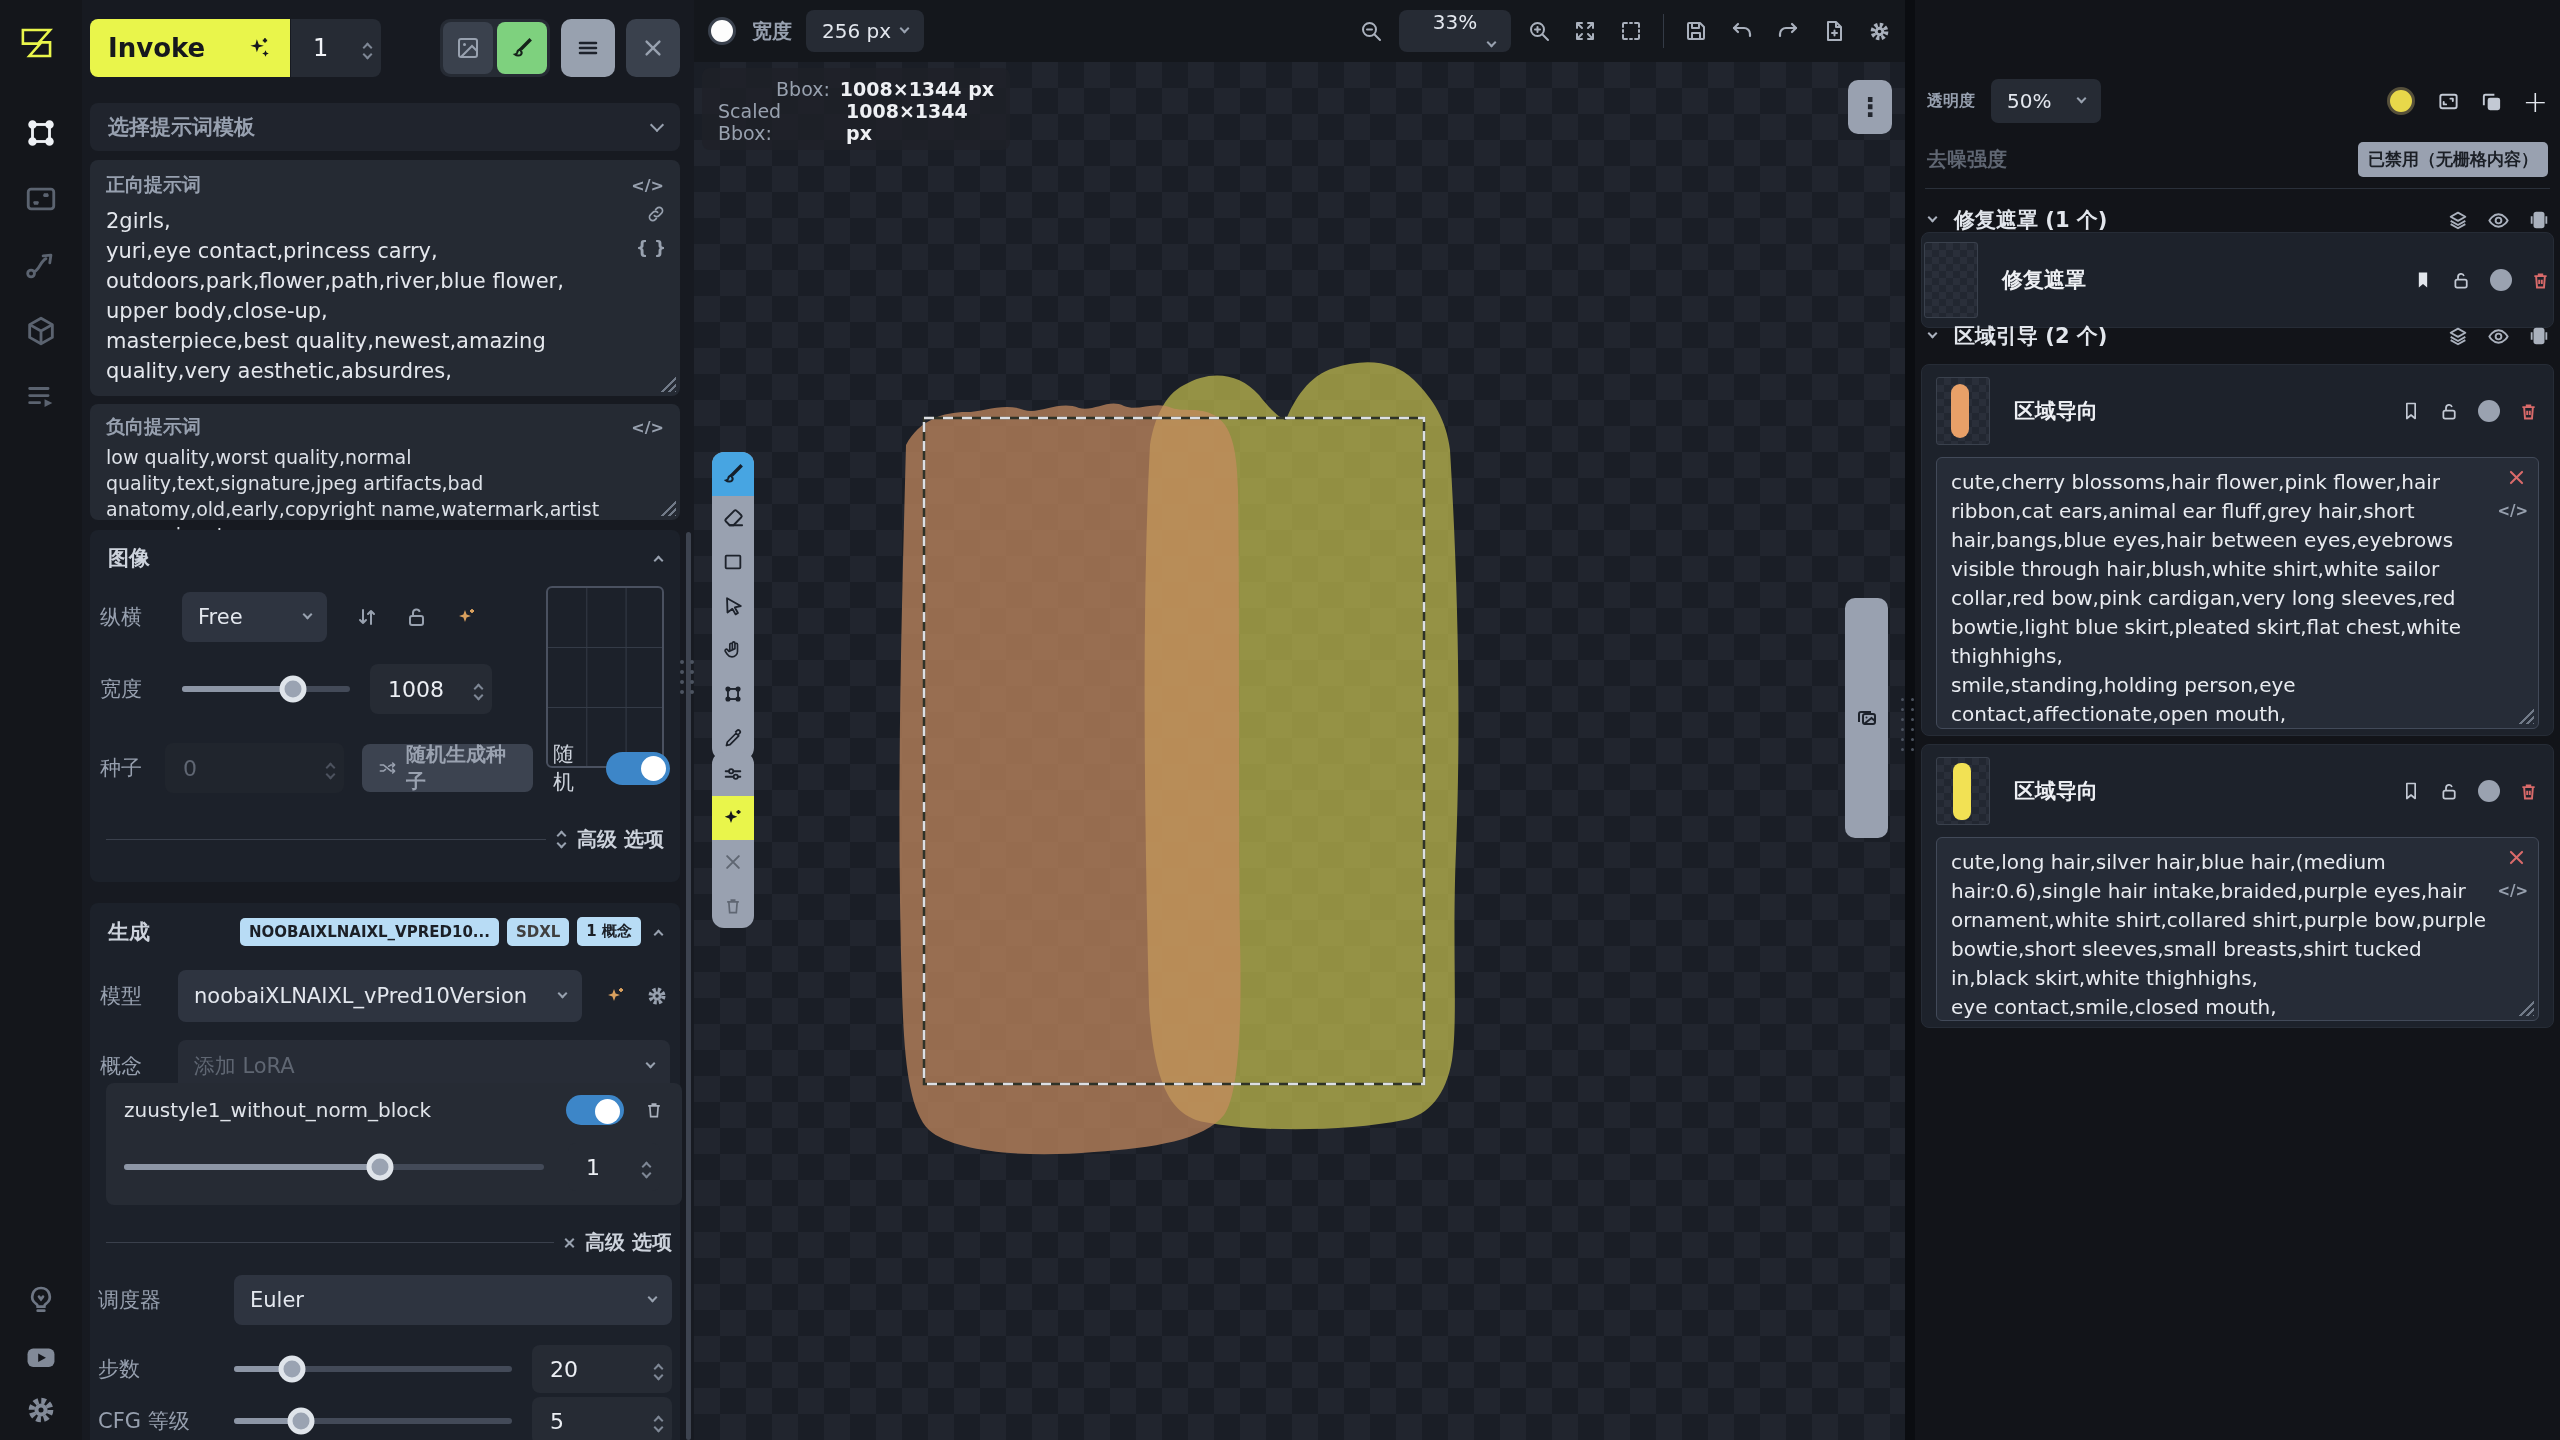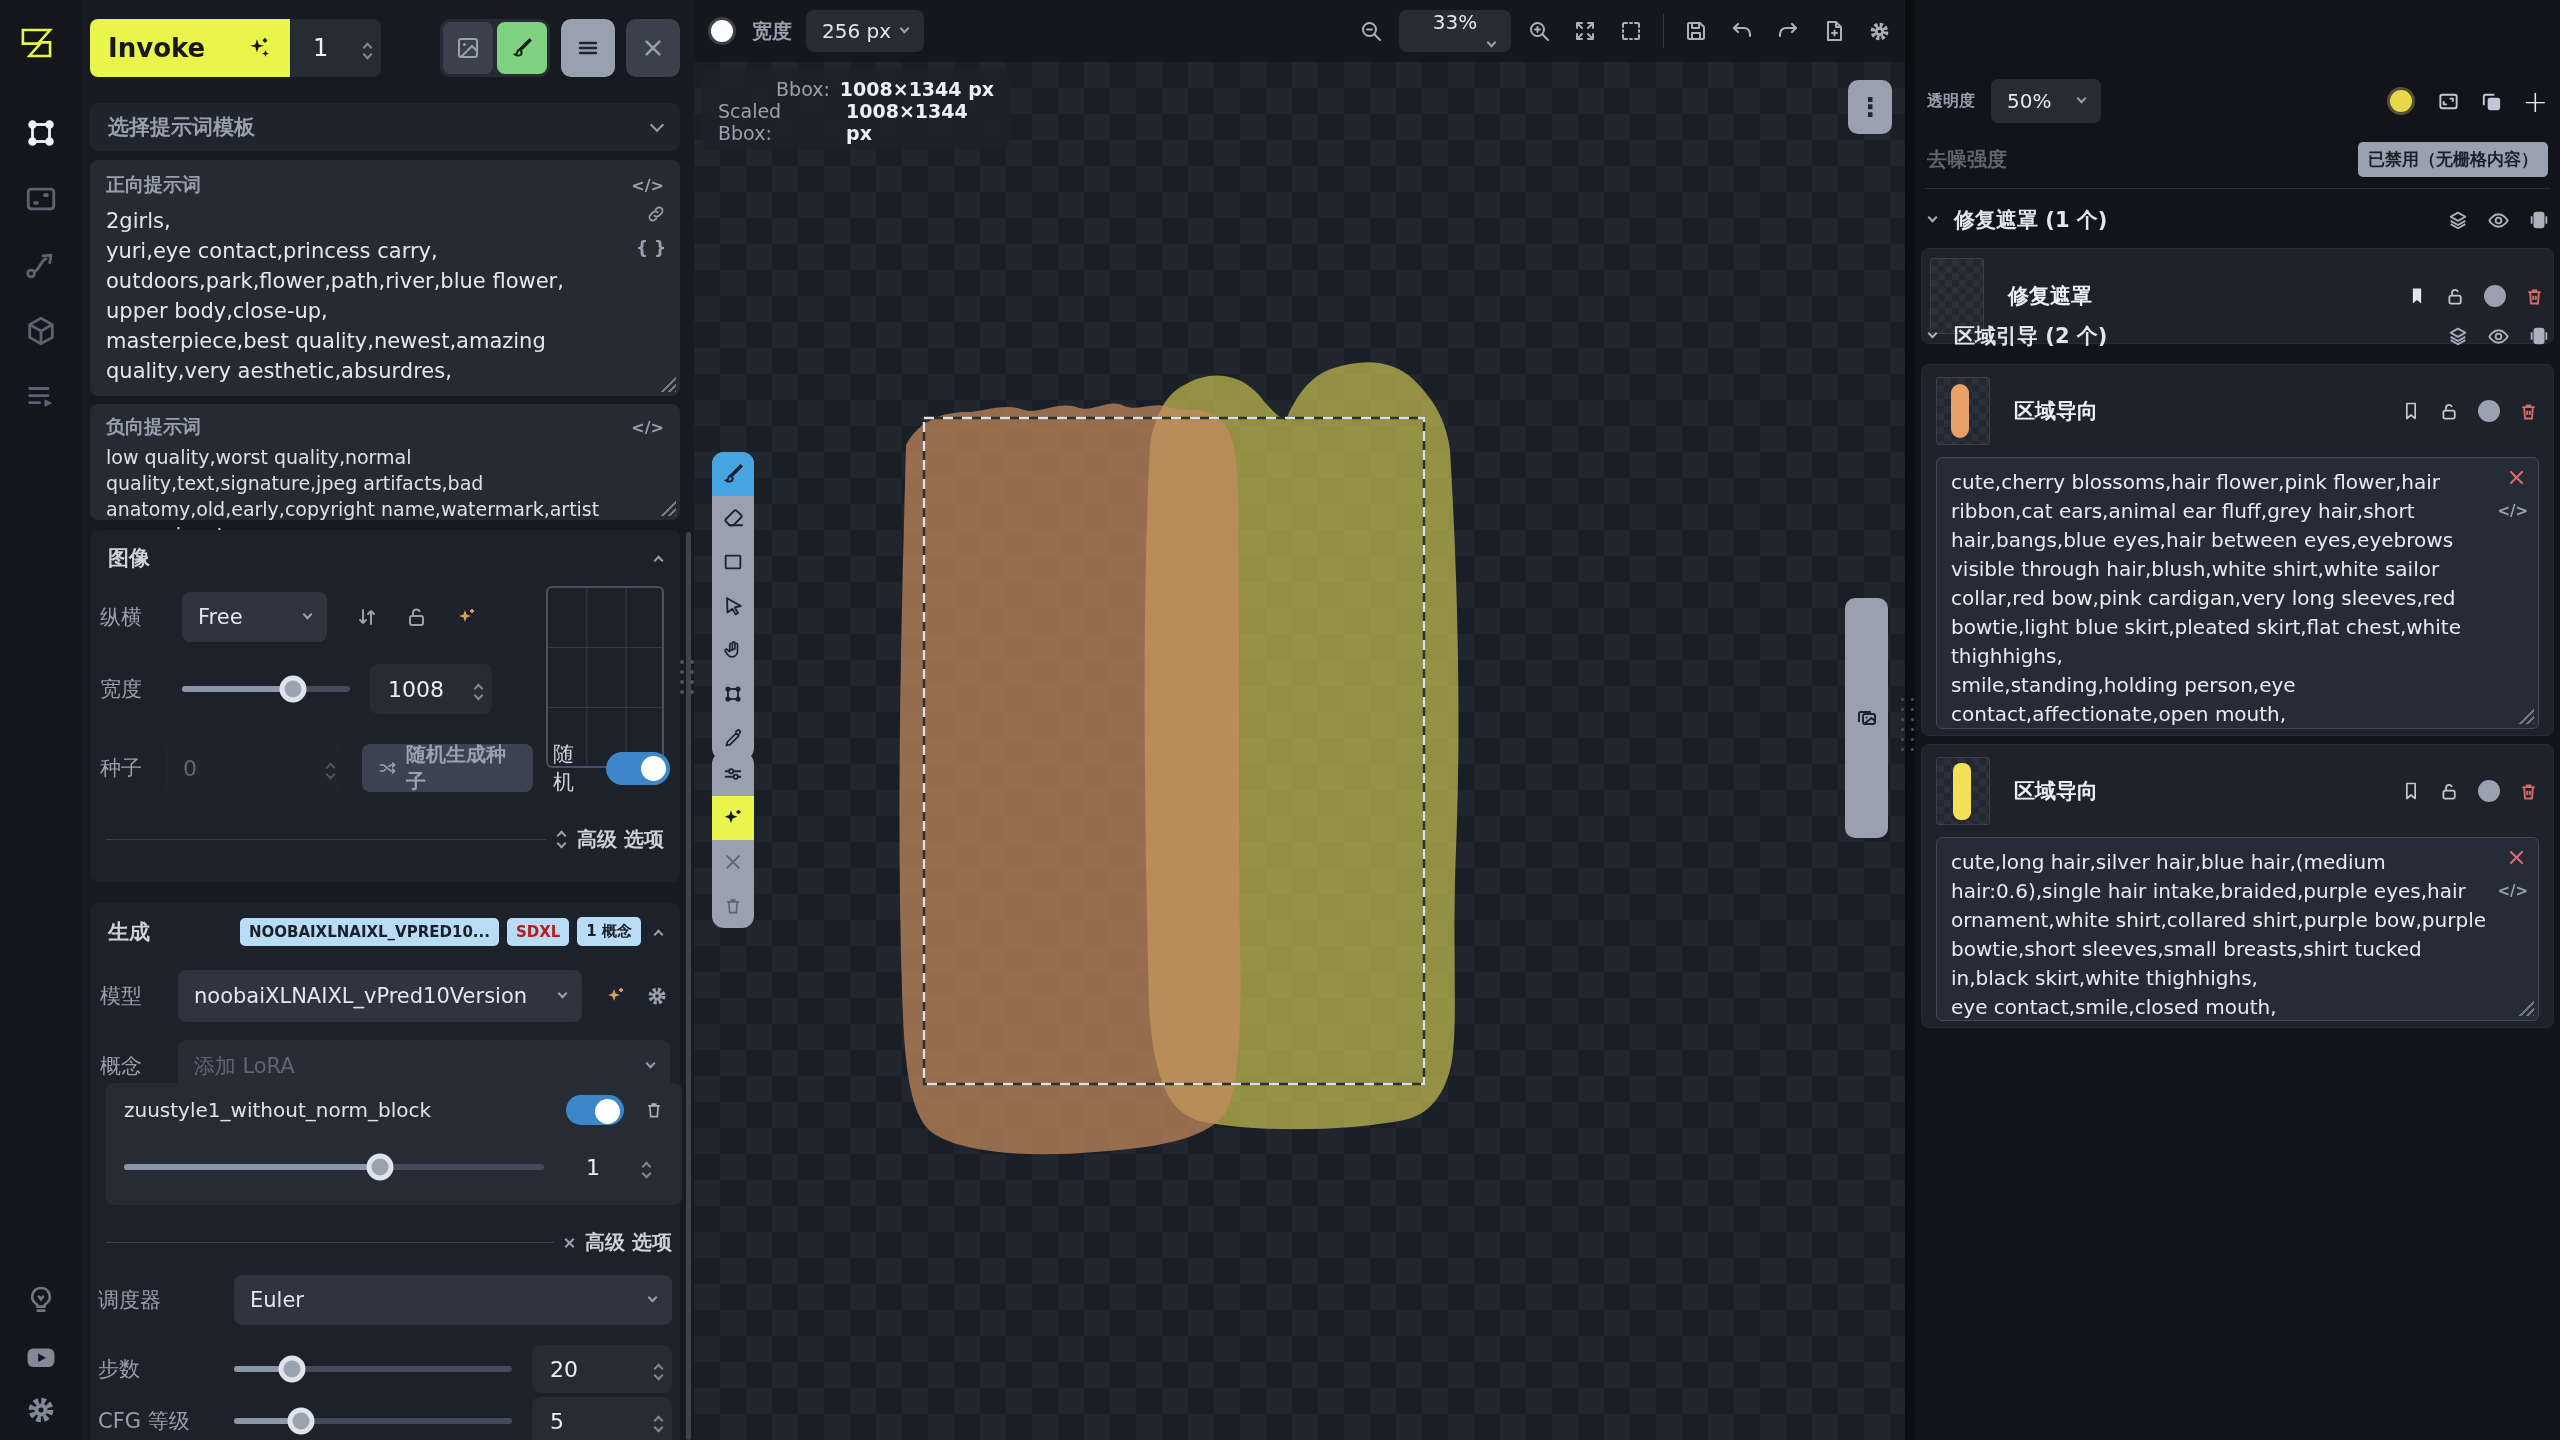--- a/index.html
+++ b/index.html
@@ -269,21 +269,21 @@
           </span>
         <span style="color:#cdd3dc;font-weight:bold;font-size:20px;">高级 选项</span>
       </div>
     </div>
 
     <div class="abs" style="left:8px;top:903px;width:590px;height:537px;background:#1c212a;border-radius:8px 8px 0 0;padding:12px 10px;">
       <div class="row" style="padding:2px 8px;gap:8px;">
         <span style="color:#cdd3dc;font-weight:bold;font-size:21px;">生成</span>
         <span style="flex:1;"></span>
         <span style="background:#b8dcf5;color:#1b1f26;font-size:15px;font-weight:bold;padding:5px 9px;border-radius:5px;">NOOBAIXLNAIXL_VPRED10...</span>
-        <span style="background:#b8dcf5;color:#b91c1c;font-size:15px;font-weight:bold;padding:5px 9px;border-radius:5px;">SDXL</span>
+        <span style="background:#b8dcf5;color:#404040;font-size:15px;font-weight:bold;padding:5px 9px;border-radius:5px;">SDXL</span>
         <span style="background:#b8dcf5;color:#1b1f26;font-size:15px;font-weight:bold;padding:5px 9px;border-radius:5px;">1 概念</span>
         <i class="chev up sm" style="color:#98a1af;margin-left:6px;"></i>
       </div>
 
       <div class="row" style="margin-top:22px;">
         <span class="label" style="width:78px;">模型</span>
         <div class="select" style="width:404px;">
           <span>noobaiXLNAIXL_vPred10Version</span>
           <i class="chev sm down"></i>
         </div>
@@ -636,21 +636,21 @@
           </svg>
       </span>
       <span class="toolbtn" style="margin-left:18px;color:#aab1bd;">
         <svg class="ic" width="22" height="22" viewBox="0 0 24 24" fill="none" stroke="currentColor" stroke-width="2">
             <rect x="7" y="4" width="10" height="16" rx="2" fill="#aab1bd"></rect>
             <path d="M4 8v8M20 8v8"></path>
           </svg>
       </span>
     </div>
 
-    <div class="abs row cardbox" style="left:6px;top:248px;width:633px;height:96px;padding:0 8px;">
+    <div class="abs row cardbox" style="left:6px;top:232px;width:633px;height:96px;padding:0 2px;">
       <div class="checker-sm" style="width:54px;height:76px;border:1px solid #3a414d;border-radius:3px;"></div>
       <span style="margin-left:24px;color:#eef0f4;font-size:21px;font-weight:bold;">修复遮罩</span>
       <span style="flex:1;"></span>
       <span class="toolbtn" style="color:#e2e6ec;">
         <svg class="ic" width="20" height="20" viewBox="0 0 24 24">
             <path d="M7 3h10v18l-5-4.2L7 21z" fill="#e2e6ec"></path>
           </svg>
       </span>
       <span class="toolbtn" style="margin-left:18px;color:#c3c9d4;">
         <svg class="ic" width="21" height="21" viewBox="0 0 24 24" fill="none" stroke="currentColor" stroke-width="2">

